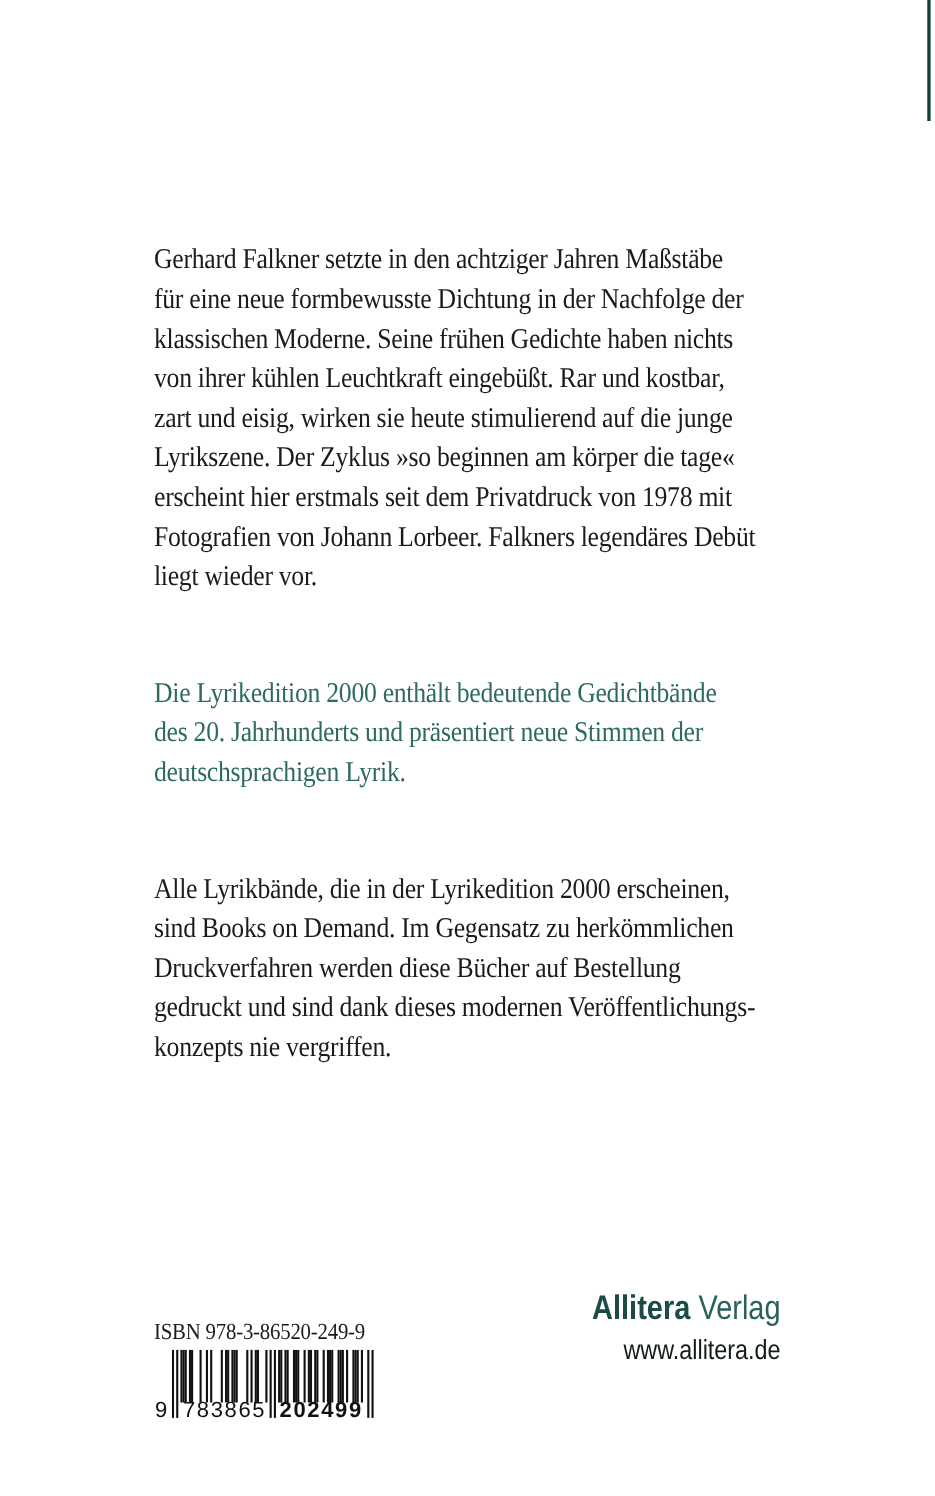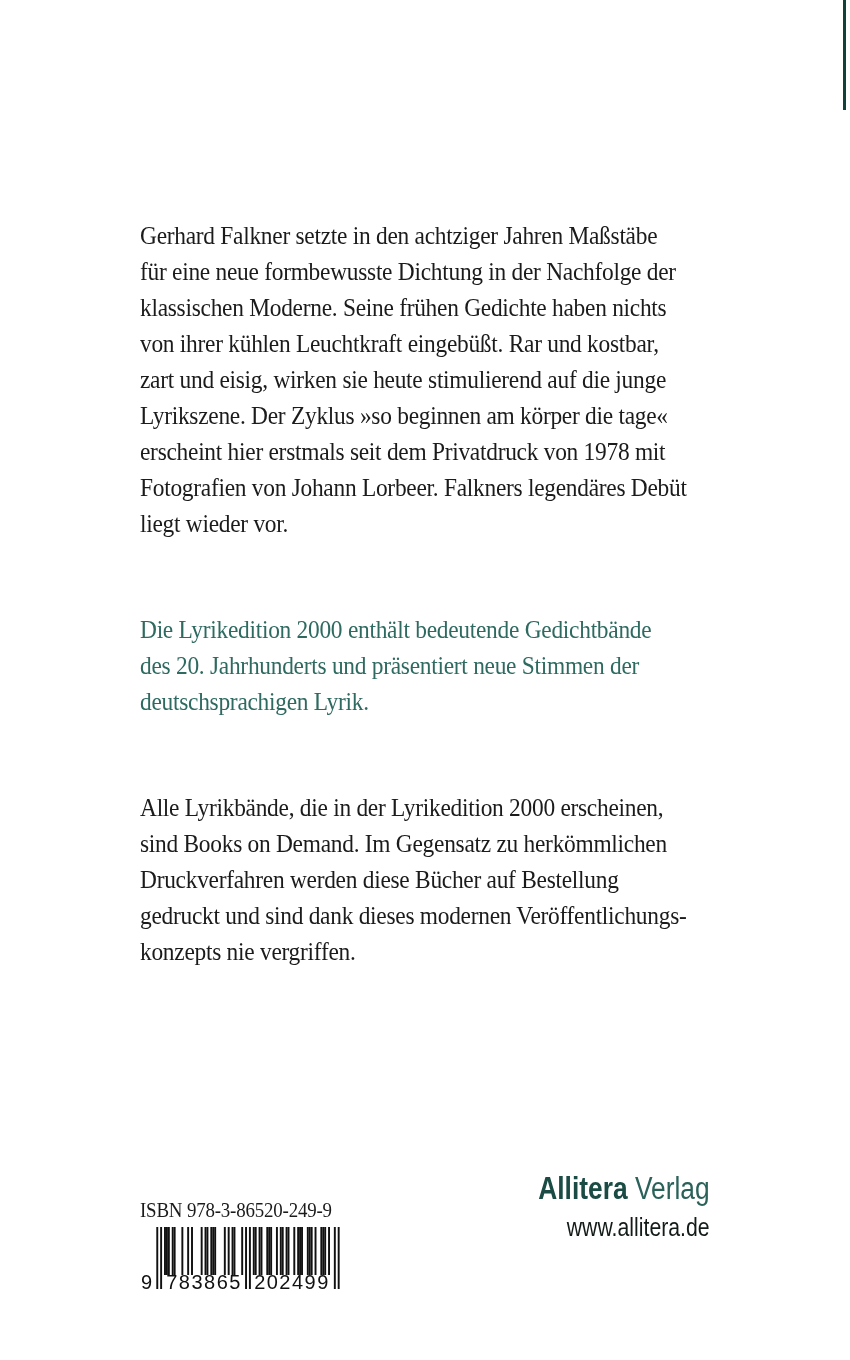--- a/index.html
+++ b/index.html
@@ -44,21 +44,21 @@
     width:184px;height:66px;
   }
   .barcode-digits span{
     position:absolute;
     font-family:"Liberation Sans", sans-serif;
     font-size:20px;color:#111;
     top:44px;
   }
   .digit-first{left:-15px;}
   .digit-left{left:6px;width:80px;text-align:right;letter-spacing:1.5px;}
-  .digit-right{left:96px;width:80px;text-align:center;letter-spacing:1.5px;}
+  .digit-right{left:96px;width:80px;text-align:center;letter-spacing:1.5px;font-weight:bold;}
   .publisher{
     position:absolute;right:140px;top:1172px;
     text-align:right;
     font-family:"Liberation Sans", sans-serif;
     transform:scaleX(0.85);
     transform-origin:right top;
     white-space:nowrap;
   }
   .pub-name{font-size:31px;line-height:34px;}
   .pub-name .bold{font-weight:700;color:#1a4b44;}

